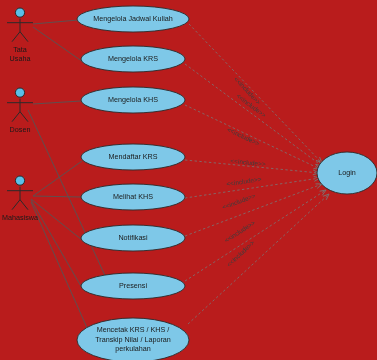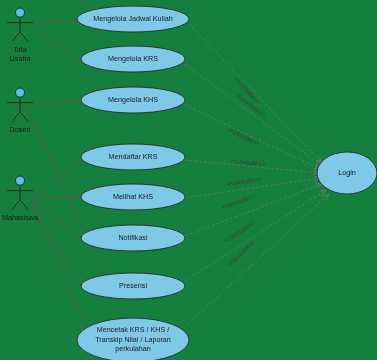--- a/index.html
+++ b/index.html
@@ -4,21 +4,21 @@
 <style>
   html, body {
     margin: 0;
     padding: 0;
     background: #ffffff;
   }
   #diagram-root {
     position: relative;
     width: 377px;
     height: 360px;
-    background: #15803d;
+    background: #b91c1c;
     overflow: hidden;
     font-family: "Liberation Sans", sans-serif;
   }
   #diagram-svg {
     position: absolute;
     left: 0;
     top: 0;
     width: 377px;
     height: 360px;
   }

